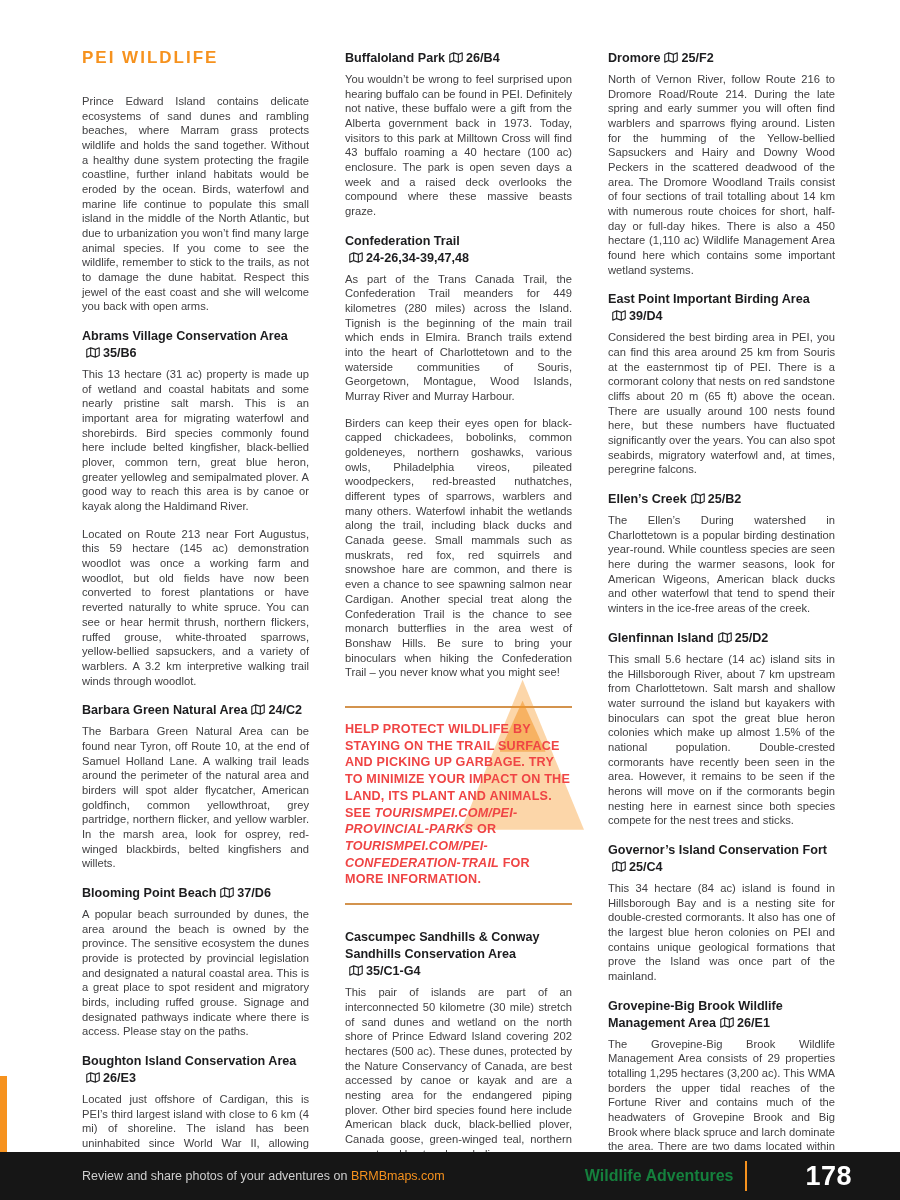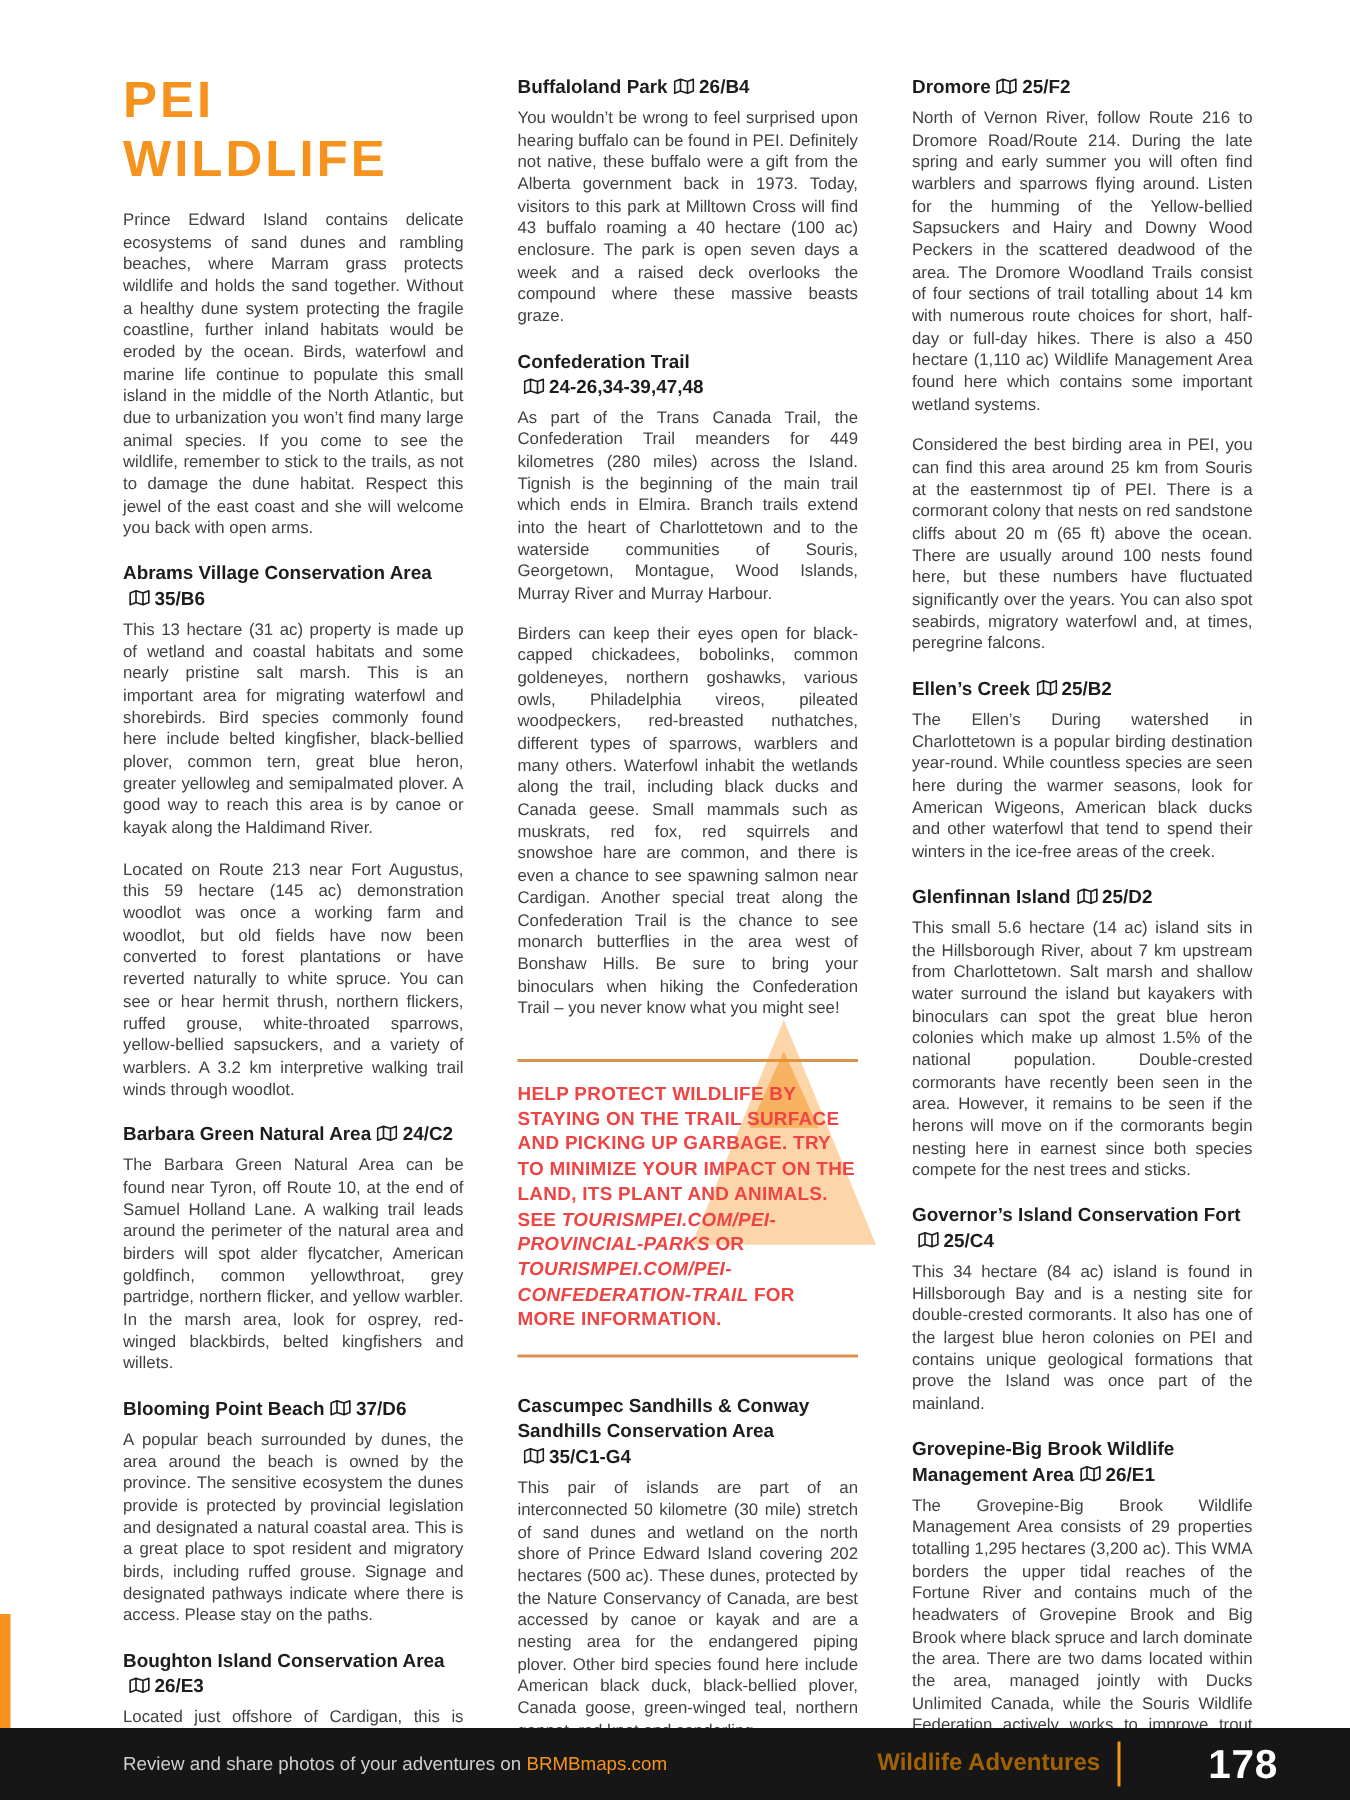--- a/index.html
+++ b/index.html
@@ -8,22 +8,22 @@
     background:#ffffff;
     font-family:"Liberation Sans","DejaVu Sans",sans-serif;
     -webkit-font-smoothing:antialiased;
   }
   .content{
     position:absolute;top:44px;left:82px;width:754px;
     display:flex;gap:36px;
   }
   .col{width:227px;flex:0 0 227px;}
   h1.page-title{
-    margin:4px 0 14px 0;
-    font-size:34px;font-weight:bold;letter-spacing:2px;
+    margin:4px 0 26px 0;
+    font-size:17px;font-weight:bold;letter-spacing:2px;
     color:#f6921e;
   }
   h3.sec-h{
     margin:14px 0 5px 0;
     font-size:12.6px;line-height:1.35;font-weight:bold;color:#1d1d1f;
   }
   .ref-group{white-space:nowrap;}
   .map-icon{vertical-align:-1px;margin:0 3px 0 4px;}
   p.body{
     margin:0 0 13px 0;
@@ -61,21 +61,21 @@
   }
   
   footer.page-footer{
     position:absolute;left:0;bottom:0;width:900px;height:48px;
     background:#161616;display:flex;align-items:center;
     box-sizing:border-box;padding:0 48px 0 82px;
   }
   .footer-left{font-size:12.5px;color:#cfcfcf;}
   .footer-left .brand{color:#f6921e;font-weight:normal;}
   .footer-right{margin-left:auto;display:flex;align-items:center;}
-  .footer-right .label{color:#a16207;font-size:16px;font-weight:bold;}
+  .footer-right .label{color:#15803d;font-size:16px;font-weight:bold;}
   .footer-right .divider{width:2px;height:30px;background:#f6921e;margin:0 12px;}
   .footer-right .pagenum{color:#ffffff;font-size:27px;font-weight:bold;letter-spacing:0.5px;margin-left:46px;}
   .edge-tab{
     position:absolute;left:0;bottom:48px;width:7px;height:76px;background:#f6921e;
   }
 </style>
 </head>
 <body>
 
 <main class="content">
@@ -155,20 +155,25 @@
   </section>
 
   <section class="col">
     <h3 class="sec-h" style="margin-top:6px">
       <span>Dromore</span><span class="ref-group"><svg class="map-icon" viewBox="0 0 18 14" width="14" height="11">
             <path d="M1 3 L6 1 L12 3 L17 1 L17 11 L12 13 L6 11 L1 13 Z M6 1 V11 M12 3 V13" fill="none" stroke="#1d1d1f" stroke-width="1.4" stroke-linejoin="round"></path>
           </svg><span>25/F2</span></span>
     </h3>
     <p class="body">North of Vernon River, follow Route 216 to Dromore Road/Route 214. During the late spring and early summer you will often find warblers and sparrows flying around. Listen for the humming of the Yellow-bellied Sapsuckers and Hairy and Downy Wood Peckers in the scattered deadwood of the area. The Dromore Woodland Trails consist of four sections of trail totalling about 14 km with numerous route choices for short, half-day or full-day hikes. There is also a 450 hectare (1,110 ac) Wildlife Management Area found here which contains some important wetland systems.</p>
 
+    <h3 class="sec-h">
+      <span>East Point Important Birding Area</span><span class="ref-group"><svg class="map-icon" viewBox="0 0 18 14" width="14" height="11">
+            <path d="M1 3 L6 1 L12 3 L17 1 L17 11 L12 13 L6 11 L1 13 Z M6 1 V11 M12 3 V13" fill="none" stroke="#1d1d1f" stroke-width="1.4" stroke-linejoin="round"></path>
+          </svg><span>39/D4</span></span>
+    </h3>
     <p class="body">Considered the best birding area in PEI, you can find this area around 25 km from Souris at the easternmost tip of PEI. There is a cormorant colony that nests on red sandstone cliffs about 20 m (65 ft) above the ocean. There are usually around 100 nests found here, but these numbers have fluctuated significantly over the years. You can also spot seabirds, migratory waterfowl and, at times, peregrine falcons.</p>
 
     <h3 class="sec-h">
       <span>Ellen’s Creek</span><span class="ref-group"><svg class="map-icon" viewBox="0 0 18 14" width="14" height="11">
             <path d="M1 3 L6 1 L12 3 L17 1 L17 11 L12 13 L6 11 L1 13 Z M6 1 V11 M12 3 V13" fill="none" stroke="#1d1d1f" stroke-width="1.4" stroke-linejoin="round"></path>
           </svg><span>25/B2</span></span>
     </h3>
     <p class="body">The Ellen’s During watershed in Charlottetown is a popular birding destination year-round. While countless species are seen here during the warmer seasons, look for American Wigeons, American black ducks and other waterfowl that tend to spend their winters in the ice-free areas of the creek.</p>
 
     <h3 class="sec-h">

